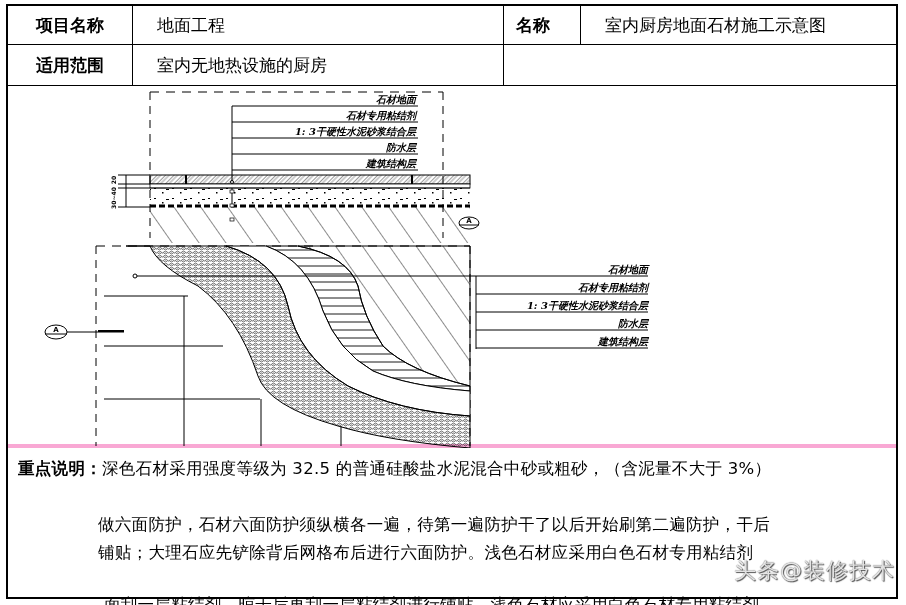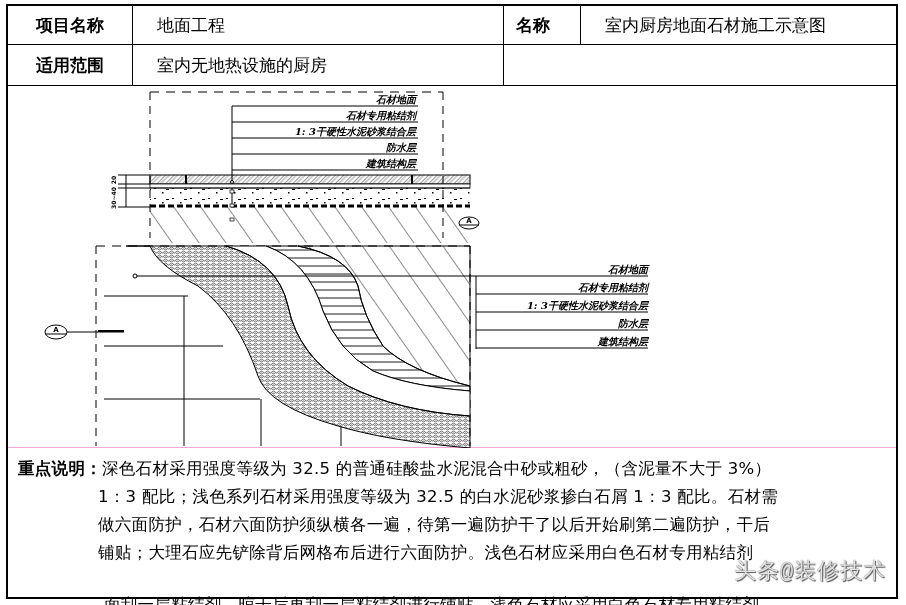--- a/index.html
+++ b/index.html
@@ -11,28 +11,28 @@
   .hdr-row.r1 { top: 0; }
   .hdr-row.r2 { top: 39px; height: 41px; }
   .cell { position: absolute; top: 0; height: 100%; box-sizing: border-box; border-right: 1px solid #000;
           display: flex; align-items: center; font-size: 17px; }
   .cell.label { font-weight: bold; padding-left: 28px; }
   .cell.val { padding-left: 8px; margin-left: 16px; }
   .c1 { left: 0; width: 125px; }
   .c2 { left: 125px; width: 355px; }
   .c3 { left: 480px; width: 93px; justify-content: flex-start; padding-left: 14px; }
   .c4 { left: 573px; width: 315px; border-right: none; }
-  .diagram { position: absolute; left: 0; top: 80px; width: 888px; height: 362px; border-bottom: 1px solid #f9a8d4; box-sizing: border-box; }
+  .diagram { position: absolute; left: 0; top: 80px; width: 888px; height: 362px; border-bottom: 4px solid #f9a8d4; box-sizing: border-box; }
   .diagram svg { position: absolute; left: 0; top: 0; }
   .layer-label { font-family: "DejaVu Serif", serif; font-weight: bold; font-style: italic; font-size: 10px; }
   .notes { position: absolute; left: 0; top: 442px; width: 888px; height: 149px; }
   .notes-line { position: absolute; font-size: 16.5px; white-space: nowrap; letter-spacing: 0.3px; }
   .notes-title { font-weight: bold; }
   .watermark { position: absolute; left: 734px; top: 556px; font-size: 22px; color: rgba(255,255,255,0.85);
-               text-shadow: 0 0 1px #333, 1px 1px 1px #555; letter-spacing: 1px; white-space: nowrap; font-family: Liberation Mono, monospace; }
+               text-shadow: 0 0 1px #333, 1px 1px 1px #555; letter-spacing: 1px; white-space: nowrap; }
 </style>
 </head>
 <body>
 
 <div class="frame">
 
   <div class="hdr-row r1">
     <div class="cell label c1">项目名称</div>
     <div class="cell val c2">地面工程</div>
     <div class="cell label c3">名称</div>
@@ -164,20 +164,19 @@
           <text class="layer-label" x="640" y="259" text-anchor="end">建筑结构层</text>
         </g>
       </g>
     </svg>
   </div>
 
   <div class="notes">
     <div class="notes-line" style="left:10px; top:10px;">
       <span class="notes-title">重点说明：</span><span>深色石材采用强度等级为 32.5 的普通硅酸盐水泥混合中砂或粗砂，（含泥量不大于 3%）</span>
     </div>
-    <div class="notes-line" style="left:90px; top:38px;">1：3 配比；浅色系列石材采用强度等级为 32.5 的白水泥砂浆掺白石屑 1：3 配比。石材需</div>
     <div class="notes-line" style="left:90px; top:66px;">做六面防护，石材六面防护须纵横各一遍，待第一遍防护干了以后开始刷第二遍防护，干后</div>
     <div class="notes-line" style="left:90px; top:94px;">铺贴；大理石应先铲除背后网格布后进行六面防护。浅色石材应采用白色石材专用粘结剂</div>
     <div class="notes-line" style="left:96px; top:122px;margin-top:24px;">面刮一层粘结剂，晾干后再刮一层粘结剂进行铺贴。浅色石材应采用白色石材专用粘结剂。</div>
   </div>
 </div>
 
 <div class="watermark">头条@装修技术</div>
 
 </body></html>

